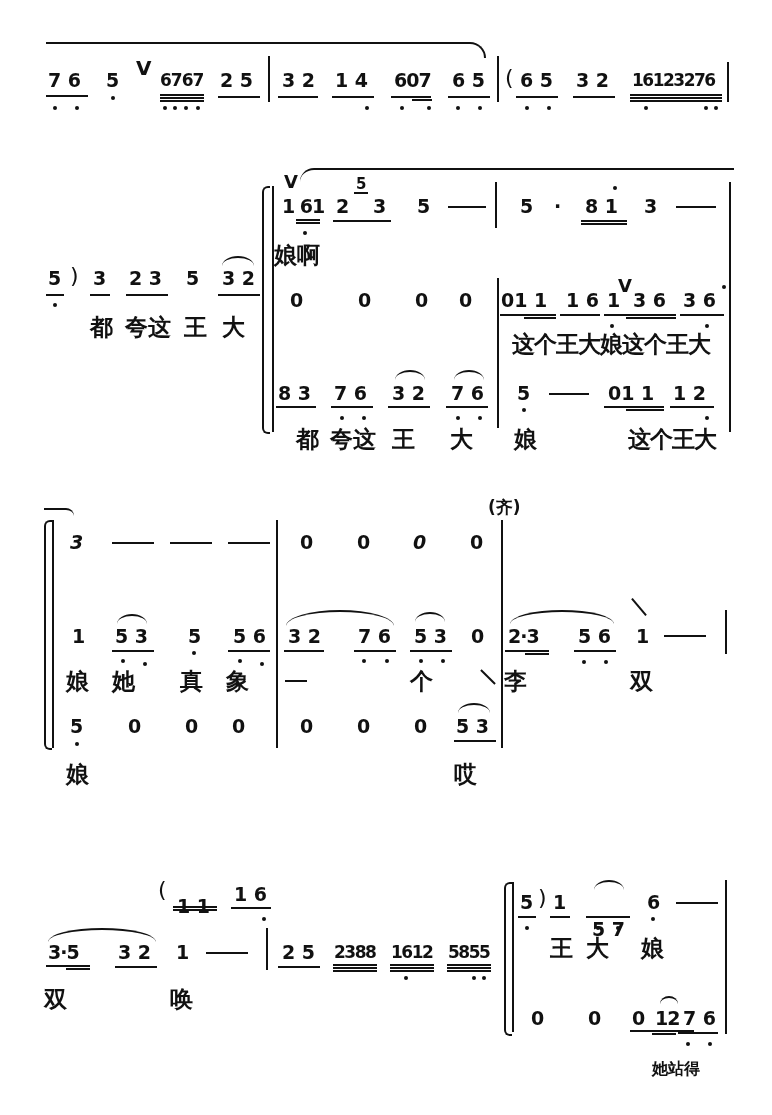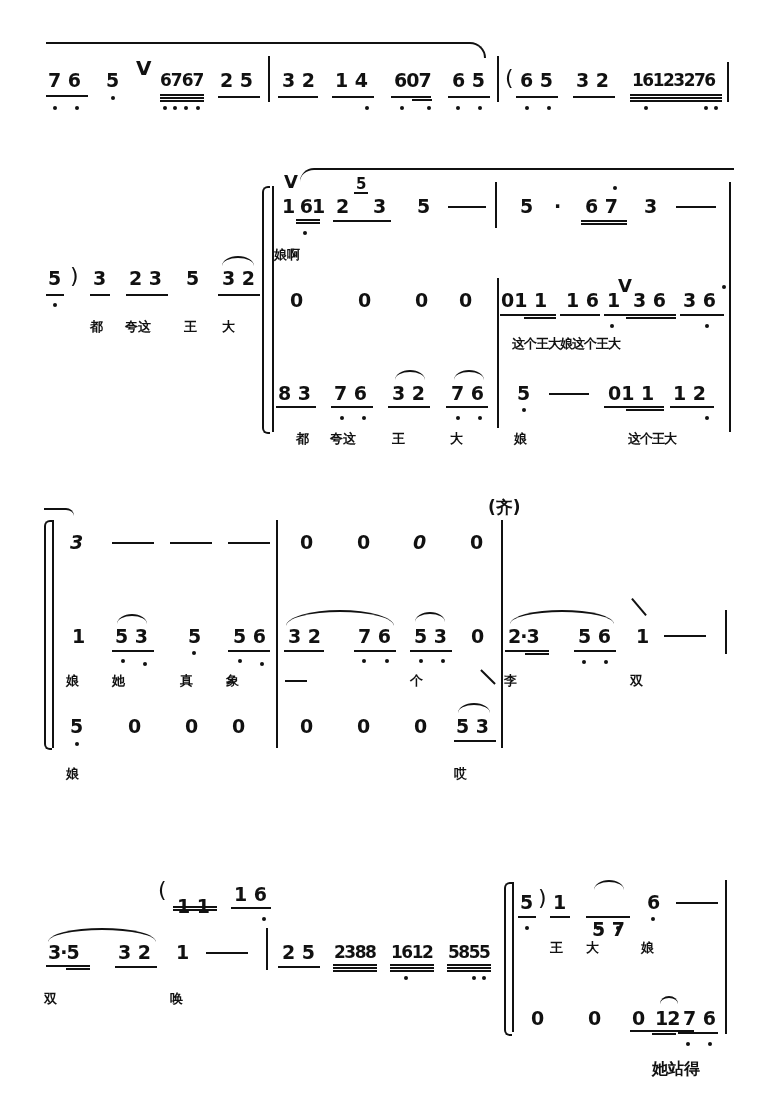--- a/index.html
+++ b/index.html
@@ -2,21 +2,21 @@
 <html><head>
 <meta charset="utf-8">
 <style>
   html, body { margin: 0; padding: 0; background: #ffffff; }
   body { width: 772px; height: 1115px; position: relative; overflow: hidden;
          font-family: "DejaVu Sans", sans-serif; color: #111; }
   .abs { position: absolute; }
   .n { position: absolute; font-family: "DejaVu Sans", sans-serif; font-weight: bold;
        font-size: 19px; line-height: 20px; white-space: pre; color: #111; }
   .ly { position: absolute; font-family: "DejaVu Sans", sans-serif; font-weight: bold;
-        font-size: 13px; line-height: 22px; white-space: pre; color: #111; }
+        font-size: 23px; line-height: 22px; white-space: pre; color: #111; }
   .ul { position: absolute; height: 2px; background: #111; }
   .dot { position: absolute; width: 4px; height: 4px; border-radius: 50%; background: #111; }
   .bar { position: absolute; width: 2px; background: #111; }
   .dash { position: absolute; height: 2px; background: #111; }
   .slur { position: absolute; border-top: 2px solid #111; border-radius: 50% 50% 0 0 / 100% 100% 0 0; }
   .brace { position: absolute; width: 6px; border: 2px solid #111; border-right: none; border-radius: 6px 0 0 6px; }
   .small { font-size: 15px; }
 </style>
 </head>
 <body>
@@ -108,21 +108,21 @@
   <div class="ul" style="left:354px;top:192px;width:14px;"></div>
   <span class="n" style="left:373px;top:196px;">3</span>
   <div class="ul" style="left:333px;top:220px;width:58px;"></div>
   <span class="n" style="left:417px;top:196px;">5</span>
   <div class="dash" style="left:448px;top:206px;width:38px;"></div>
   <span class="ly" style="left:274px;top:244px;">娘啊</span>
   <div class="bar" style="left:495px;top:182px;height:46px;"></div>
 
   <span class="n" style="left:520px;top:196px;">5</span>
   <span class="n" style="left:554px;top:196px;">·</span>
-  <span class="n" style="left:585px;top:196px;">6 7</span>
+  <span class="n" style="left:585px;top:196px;">8 1</span>
   <div class="dot" style="left:613px;top:186px;"></div>
   <div class="ul" style="left:581px;top:220px;width:46px;"></div>
   <div class="ul" style="left:581px;top:223px;width:46px;"></div>
   <span class="n" style="left:644px;top:196px;">3</span>
   <div class="dash" style="left:676px;top:206px;width:40px;"></div>
   <div class="bar" style="left:729px;top:182px;height:250px;"></div>
 
   <span class="n" style="left:290px;top:290px;">0</span>
   <span class="n" style="left:358px;top:290px;">0</span>
   <span class="n" style="left:415px;top:290px;">0</span>

